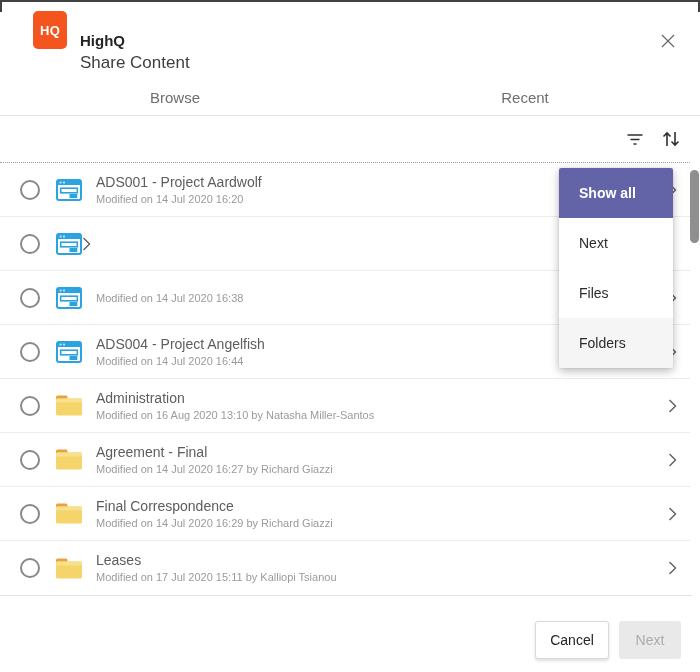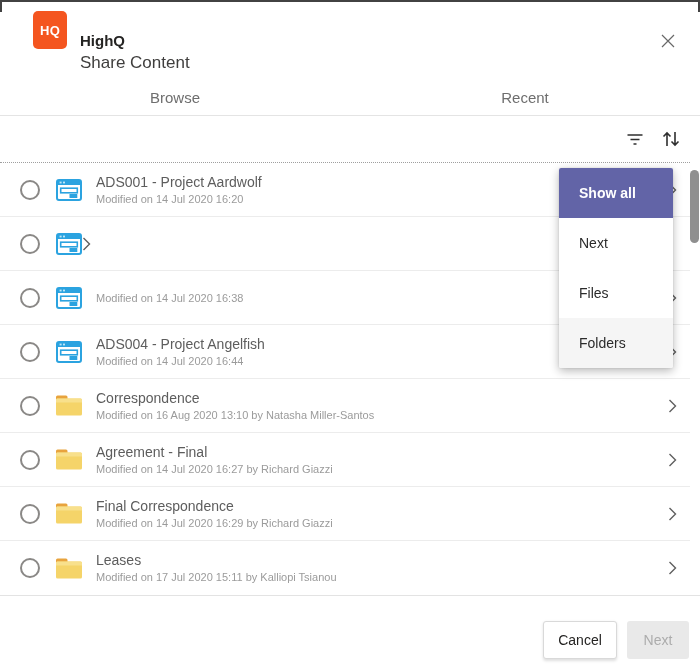--- a/index.html
+++ b/index.html
@@ -102,21 +102,21 @@
 
   
   .scroll-thumb {
     position:absolute; right:1px; top:168px;
     width:9px; height:73px; border-radius:5px;
     background:#8F8F8F; z-index:30; cursor:grab;
   }
 
   
   .footer {
-    position:absolute; left:0; right:0; bottom:0; height:77px;
+    position:absolute; left:0; right:8px; bottom:0; height:77px;
     border-top:1px solid #E3E3E3; background:#fff;
   }
   .btn {
     position:absolute; top:25px; height:38px;
     border-radius:3px; font-size:14px; font-family:"Liberation Sans", sans-serif;
     display:flex; align-items:center; justify-content:center;
   }
   .btn-cancel {
     right:83px; width:74px;
     background:#fff; border:1px solid #d9d9d9; color:#252423;
@@ -274,21 +274,21 @@
     <span class="radio"></span>
 
     <span class="row-icon icon-folder">
       <svg width="26" height="21" viewBox="0 0 26 21">
         <rect x="0" y="0.5" width="11.5" height="7" rx="1.5" fill="#E8A33D"></rect>
         <rect x="0" y="3.5" width="26" height="17" rx="1.5" fill="#F5D469"></rect>
         <path d="M0 5 C0 4.2 0.7 3.5 1.5 3.5 H24.5 C25.3 3.5 26 4.2 26 5 V7.5 H0 Z" fill="#F8E08C"></path>
       </svg>
     </span>
     <span class="row-text">
-      <span class="row-title">Correspondence</span>
+      <span class="row-title">Administration</span>
       <span class="row-meta">Modified on 16 Aug 2020 13:10 by Natasha Miller-Santos</span>
     </span>
     <span class="chevron">
       <svg width="9" height="16" viewBox="0 0 9 16">
         <path d="M1.5 2 L7.5 8 L1.5 14" stroke="#5f5f5f" stroke-width="1.4" fill="none"></path>
       </svg>
     </span>
   </div>
 
   <div class="row">

